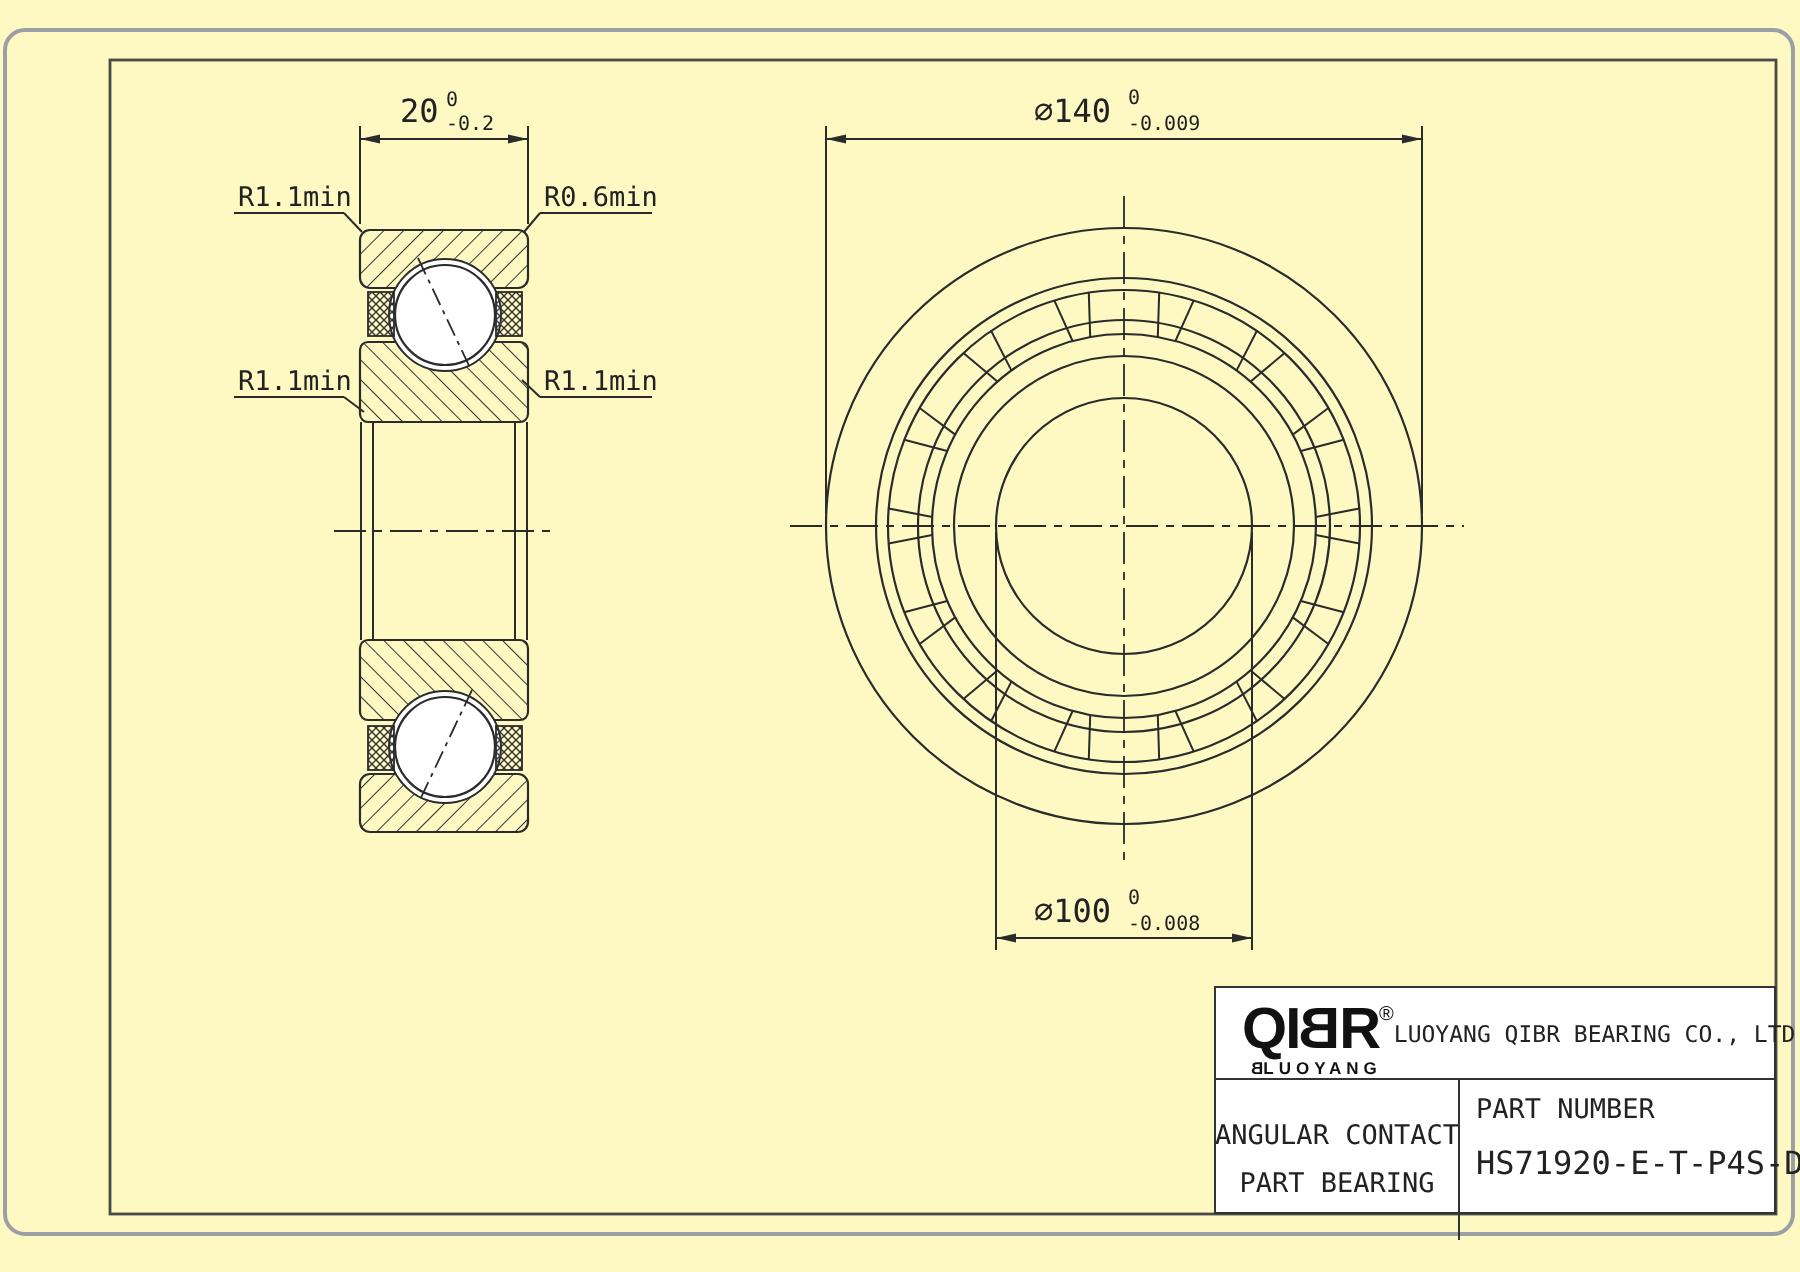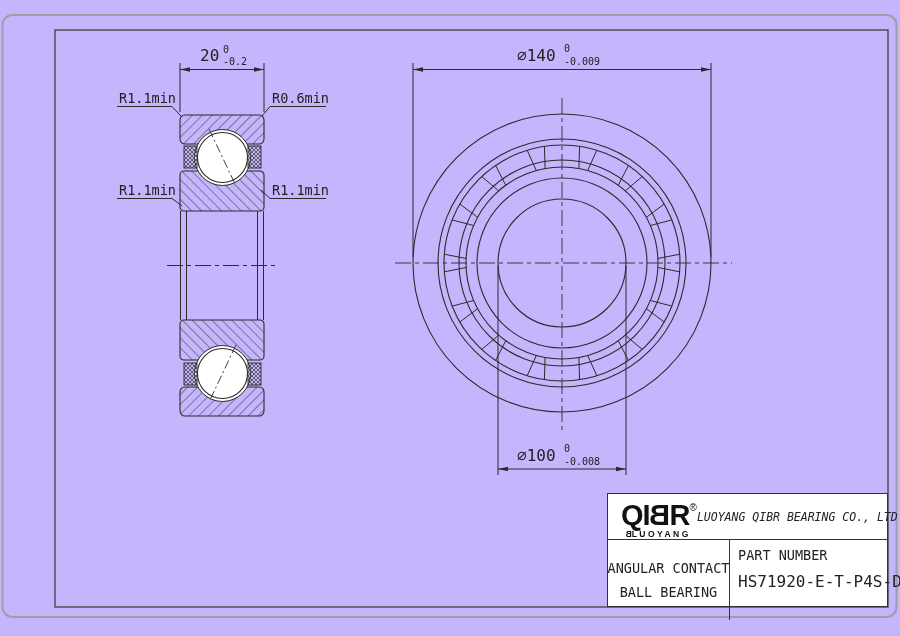--- a/index.html
+++ b/index.html
@@ -1,32 +1,32 @@
 <!DOCTYPE html>
 <html><head>
 <meta charset="utf-8">
 <style>
   html,body{margin:0;padding:0;background:#fff;width:900px;height:636px;overflow:hidden;}
-  #stage{position:relative;width:900px;height:636px;background:#c4b5fd;
+  #stage{position:relative;width:900px;height:636px;background:#fef9c3;
          font-family:"DejaVu Sans Mono","Liberation Mono",monospace;color:#222;}
   svg{position:absolute;left:0;top:0;}
   .dimtxt{font-family:"DejaVu Sans Mono","Liberation Mono",monospace;fill:#222;}
   
   #titleblock{position:absolute;left:607px;top:493px;width:281px;height:114px;
               border:1.3px solid #333;box-sizing:border-box;background:#fff;}
   #tb-row1{height:45px;display:flex;align-items:center;}
   #logo{width:120px;padding-left:13px;box-sizing:border-box;}
   #logo-main{font-family:"Liberation Sans","DejaVu Sans",sans-serif;font-weight:800;
              font-size:29px;line-height:26px;letter-spacing:-1px;color:#111;white-space:nowrap;}
   #logo-main .reg{font-size:10px;font-weight:400;vertical-align:14px;letter-spacing:0;}
   #logo-word{font-family:"Liberation Sans","DejaVu Sans",sans-serif;font-weight:700;
              font-size:8.5px;letter-spacing:2.5px;color:#111;margin-top:1px;padding-left:2px;}
   .flip{display:inline-block;transform:scaleX(-1);}
   #company{flex:1;display:flex;flex-direction:column;align-items:center;justify-content:center;
-           font-size:11.5px;line-height:20px;white-space:nowrap;font-style:italic;}
+           font-size:11.5px;line-height:20px;white-space:nowrap;}
   #tb-row2{height:81px;border-top:1.3px solid #333;display:flex;box-sizing:border-box;}
   #tb-product{width:121px;box-sizing:border-box;display:flex;flex-direction:column;
               align-items:center;justify-content:center;font-size:13.5px;line-height:24px;white-space:nowrap;}
   #tb-part{flex:1;border-left:1.3px solid #333;box-sizing:border-box;padding:5px 6px 0 8px;}
   #tb-part-label{font-size:13.5px;line-height:20px;}
   #tb-part-number{font-size:16px;line-height:26px;text-align:right;margin-top:4px;white-space:nowrap;}
 </style>
 </head>
 <body>
 
@@ -179,21 +179,21 @@
       <div id="logo-main"><span>Q</span><span>I</span><span class="flip">B</span><span>R</span><span class="reg">®</span></div>
       <div id="logo-word"><span class="flip">B</span><span>LUOYANG</span></div>
     </div>
     <div id="company">
       <span>LUOYANG QIBR BEARING CO., LTD</span>
     </div>
   </div>
   <div id="tb-row2">
     <div id="tb-product">
       <span>ANGULAR CONTACT</span>
-      <span>BALL BEARING</span>
+      <span>PART BEARING</span>
     </div>
     <div id="tb-part">
       <div id="tb-part-label">PART NUMBER</div>
       <div id="tb-part-number">HS71920-E-T-P4S-DF</div>
     </div>
   </div>
 </div>
 
 </div>
 

